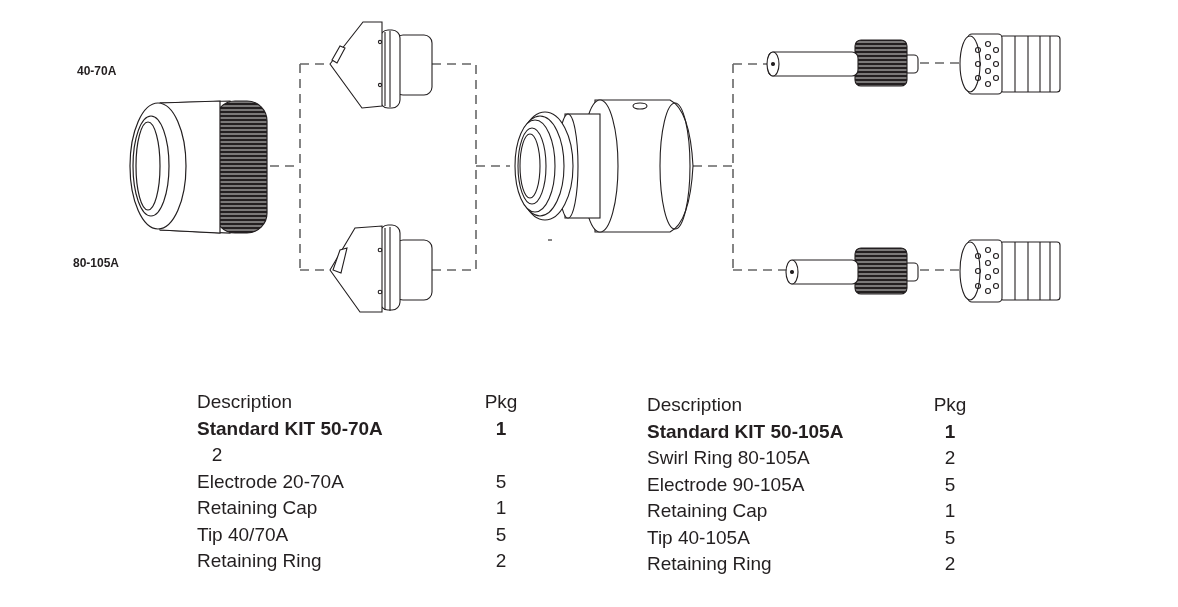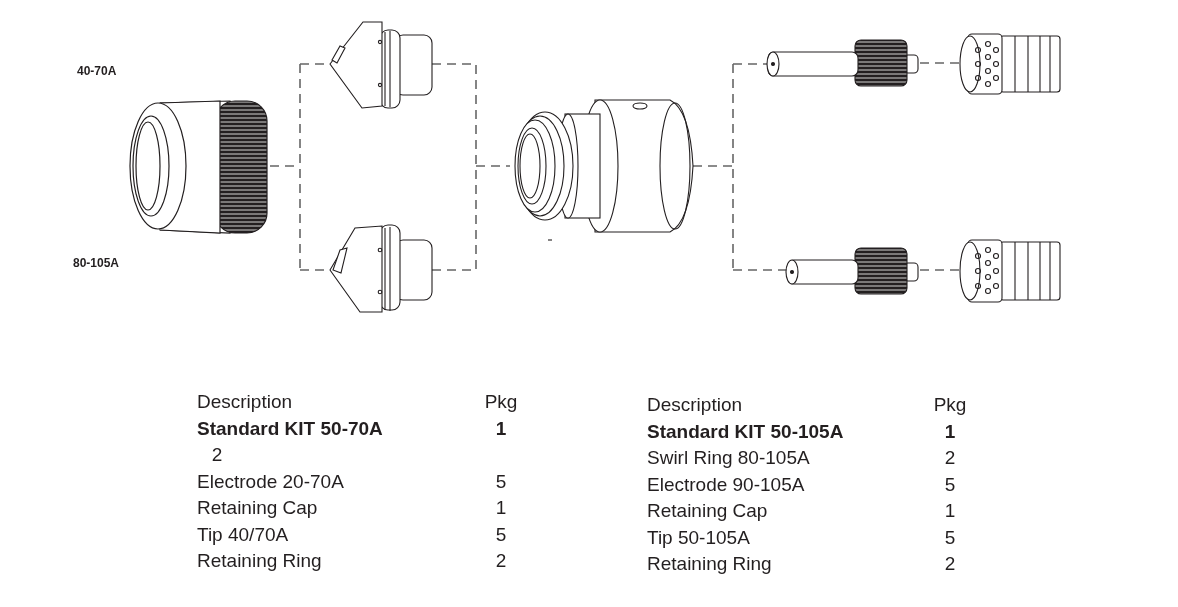--- a/index.html
+++ b/index.html
@@ -189,20 +189,20 @@
   </div>
   <div class="row">
     <span class="desc">Electrode 90-105A</span>
     <span class="pkg">5</span>
   </div>
   <div class="row">
     <span class="desc">Retaining Cap</span>
     <span class="pkg">1</span>
   </div>
   <div class="row">
-    <span class="desc">Tip 50-105A</span>
+    <span class="desc">Tip 40-105A</span>
     <span class="pkg">5</span>
   </div>
   <div class="row">
     <span class="desc">Retaining Ring</span>
     <span class="pkg">2</span>
   </div>
 </div>
 
 </body></html>

